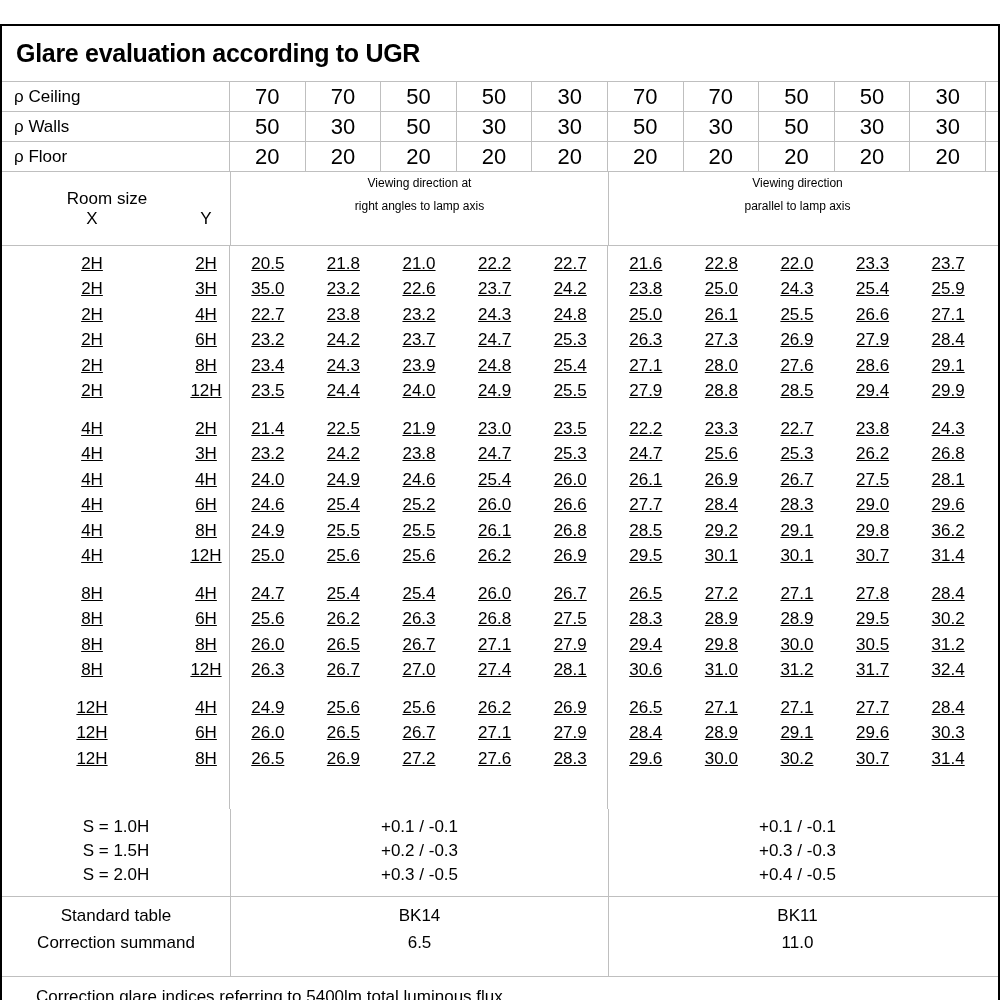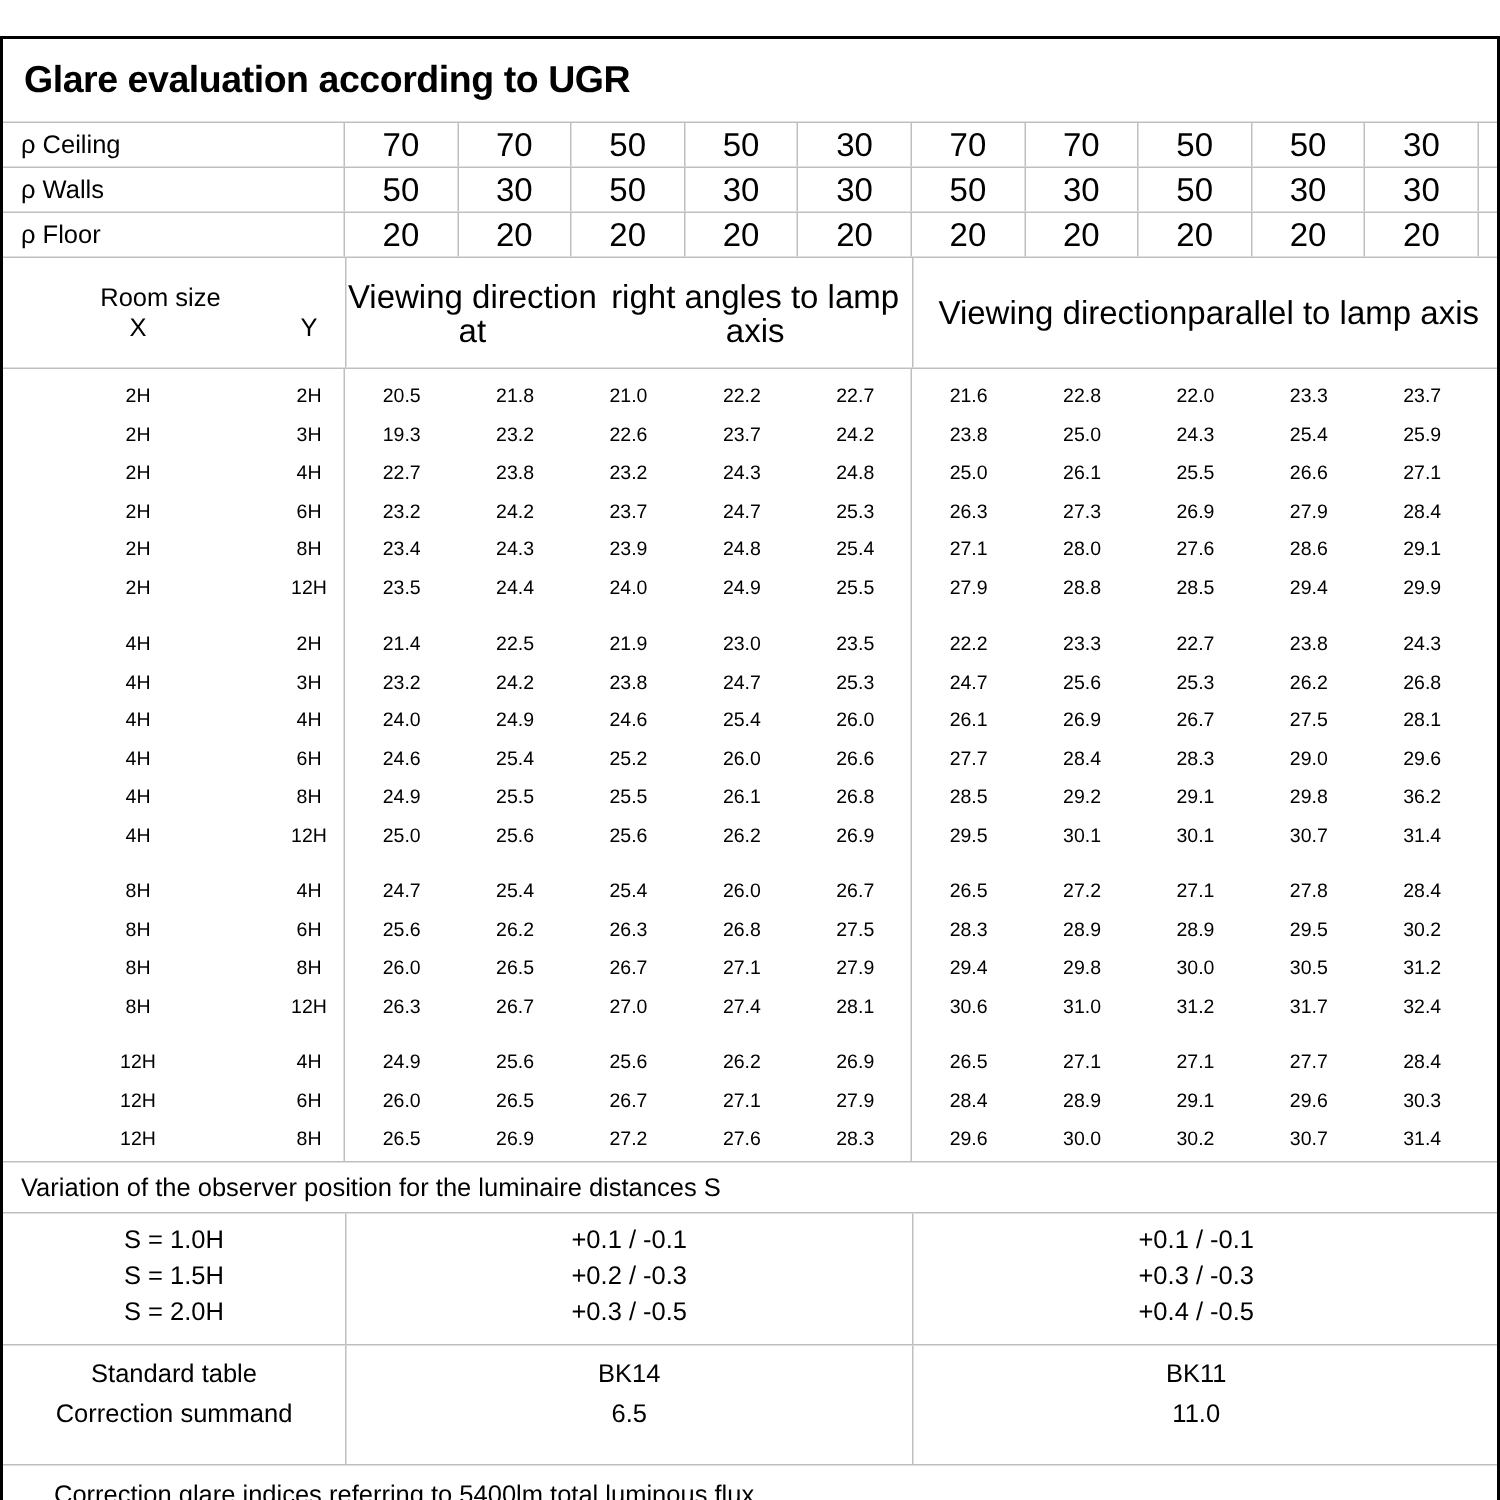--- a/index.html
+++ b/index.html
@@ -17,28 +17,28 @@
   .refl-row{ display:grid; grid-template-columns:228px repeat(10,75.6px) 1fr; height:30px; align-items:center; border-bottom:1px solid var(--grid); flex:0 0 auto; }
   .refl-label{ padding-left:12px; font-size:17px; border-right:1px solid var(--grid); height:100%; display:flex; align-items:center; }
   .refl-cell{ text-align:center; font-size:22px; border-right:1px solid var(--grid); height:100%; line-height:29px; }
 
   
   .head-row{ display:grid; grid-template-columns:228px 378px 378px 1fr; height:74px; border-bottom:1px solid var(--grid); flex:0 0 auto; }
   .rs-cell{ display:flex; flex-direction:column; justify-content:center; font-size:17px; }
   .rs-title{ text-align:center; width:210px; }
   .rs-xy{ display:grid; grid-template-columns:180px 48px; }
   .rs-xy span{ text-align:center; }
-  .grp-cell{ border-left:1px solid var(--grid); display:flex; justify-content:flex-end; align-items:center; font-size:22px; line-height:23px; text-align:center; }
+  .grp-cell{ border-left:1px solid var(--grid); display:flex; flex-direction:column; justify-content:flex-start; align-items:center; font-size:12px; line-height:23px; text-align:center; }
 
   
   .data-block{ flex:1 1 auto; position:relative; padding-top:5px; }
   .vline{ position:absolute; top:0; bottom:0; width:1px; background:var(--grid); }
   .vline.v1{ left:227px; } .vline.v2{ left:605px; }
   .data-group + .data-group{ margin-top:12px; }
-  .data-row{ display:grid; grid-template-columns:180px 48px repeat(10,75.6px) 1fr; height:25.5px; align-items:center; font-size:13px; }
+  .data-row{ display:grid; grid-template-columns:180px 48px repeat(10,75.6px) 1fr; height:25.5px; align-items:center; font-size:17px;text-decoration:underline; }
   .cell-x, .cell-y{ text-align:center; }
   .cell-v{ text-align:center; }
 
   
   .note-row{ flex:0 0 auto; display:flex; align-items:center; padding-left:12px; font-size:17px; }
   .note-row.variation{ height:35px; border-top:1px solid var(--grid); border-bottom:1px solid var(--grid); }
   .note-row.footer{ height:45px; align-items:flex-start; padding-top:10px;padding-left:34px; }
 
   
   .tri-block{ display:grid; grid-template-columns:228px 378px 378px 1fr; flex:0 0 auto; border-bottom:1px solid var(--grid); }
@@ -136,21 +136,21 @@
           <div class="cell-v">21.6</div>
           <div class="cell-v">22.8</div>
           <div class="cell-v">22.0</div>
           <div class="cell-v">23.3</div>
           <div class="cell-v">23.7</div>
           <div></div>
         </div>
         <div class="data-row">
           <div class="cell-x">2H</div>
           <div class="cell-y">3H</div>
-          <div class="cell-v">19.3</div>
+          <div class="cell-v">35.0</div>
           <div class="cell-v">23.2</div>
           <div class="cell-v">22.6</div>
           <div class="cell-v">23.7</div>
           <div class="cell-v">24.2</div>
           <div class="cell-v">23.8</div>
           <div class="cell-v">25.0</div>
           <div class="cell-v">24.3</div>
           <div class="cell-v">25.4</div>
           <div class="cell-v">25.9</div>
           <div></div>
@@ -412,23 +412,20 @@
           <div class="cell-v">29.6</div>
           <div class="cell-v">30.0</div>
           <div class="cell-v">30.2</div>
           <div class="cell-v">30.7</div>
           <div class="cell-v">31.4</div>
           <div></div>
         </div>
       </div>
     </div>
 
-  <div class="note-row variation">
-    <span>Variation of the observer position for the luminaire distances S</span>
-  </div>
 
   <div class="tri-block s-block" id="s-block">
       <div class="tri-col ">
         <div>S = 1.0H</div>
         <div>S = 1.5H</div>
         <div>S = 2.0H</div>
       </div>
       <div class="tri-col b1">
         <div>+0.1 / -0.1</div>
         <div>+0.2 / -0.3</div>

